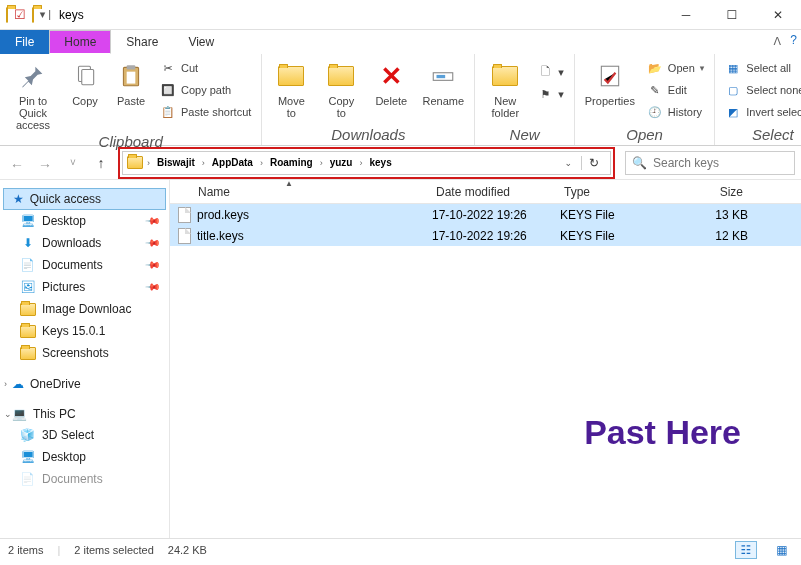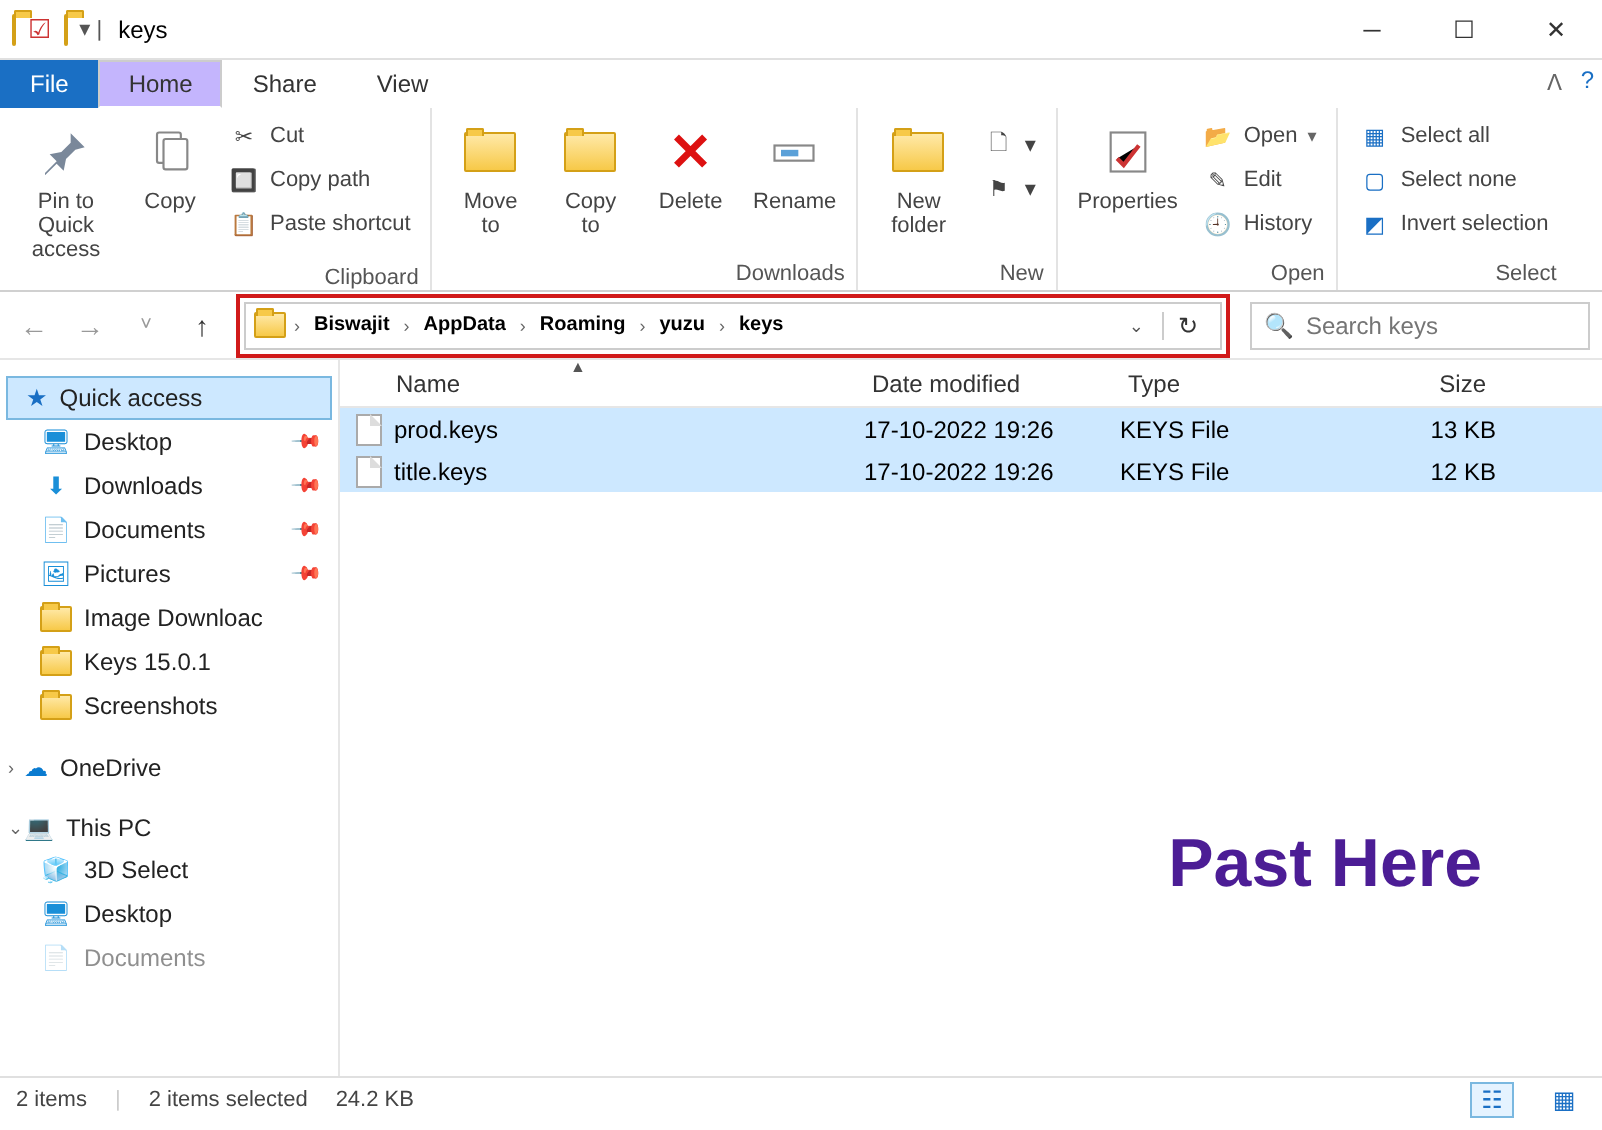--- a/index.html
+++ b/index.html
@@ -9,29 +9,29 @@
 .titlebar { height: 30px; display: flex; align-items: center; padding: 0 0 0 6px; background: #fff; border-bottom: 1px solid #e0e0e0; }
 .titlebar .qat { display: flex; gap: 6px; align-items: center; }
 .titlebar .title { margin-left: 8px; font-size: 12px; color:#000; }
 .titlebar .spacer { flex: 1; }
 .winbtn { width: 46px; height: 30px; display: flex; align-items: center; justify-content: center; color: #333; font-size: 12px; }
 
 
 .tabs { height: 24px; display: flex; align-items: flex-end; background:#fff; position: relative; }
 .tab { padding: 4px 14px; font-size: 12px; color: #333; border: 1px solid transparent; }
 .tab.file { background: #1a6fc4; color: #fff; }
-.tab.active { border: 1px solid #ccc; border-bottom: 1px solid #fff; background:#c4b5fd; }
+.tab.active { border: 1px solid #ccc; border-bottom: 1px solid #fff; background:#d946ef; }
 .tabs .chevron { position: absolute; right: 20px; top: 5px; color:#666; font-size:11px; }
 .tabs .help { position: absolute; right: 4px; top: 3px; color:#1a6fc4; font-size:12px; }
 
 
 .ribbon { height: 92px; display: flex; border-bottom: 1px solid #d0d0d0; background: #fff; }
 .group { border-right: 1px solid #e3e3e3; display: flex; flex-direction: column; padding: 2px 6px 0 6px; }
 .group-body { flex: 1; display: flex; align-items: flex-start; gap: 4px; }
-.group-label { text-align: right; font-size: 11px; color: #555; padding: 2px 0 2px 0; }
+.group-label { text-align: center; font-size: 15px; color: #555; padding: 2px 0 2px 0; font-style: italic; }
 .bigbtn { display: flex; flex-direction: column; align-items: center; justify-content: flex-start; width: 54px; padding-top: 4px; gap: 3px; text-align: center; font-size: 11px; line-height: 12px; color: #444; }
 .bigbtn .ico { width: 32px; height: 32px; display: flex; align-items: center; justify-content: center; }
 .smbtn-col { display: flex; flex-direction: column; gap: 2px; padding-top: 2px; }
 .smbtn { display: flex; align-items: center; gap: 5px; font-size: 11px; color: #444; padding: 2px 4px; white-space: nowrap; }
 .smbtn .sico { width: 16px; height: 16px; display:flex; align-items:center; justify-content:center; }
 
 
 .navrow { height: 34px; display: flex; align-items: center; gap: 6px; padding: 0 6px; border-bottom: 1px solid #e6e6e6; }
 .navarrow { width: 22px; height: 22px; display:flex; align-items:center; justify-content:center; color:#999; font-size:14px; }
 .navarrow.enabled { color:#333; }
@@ -129,20 +129,30 @@
 access</span>
       </div>
       <div class="bigbtn" style="width:42px">
         <span class="ico">
             <svg width="26" height="26" viewBox="0 0 24 24">
               <rect x="6" y="3" width="11" height="14" rx="1" fill="#fff" stroke="#888"></rect>
               <rect x="9" y="6" width="11" height="14" rx="1" fill="#fff" stroke="#888"></rect>
             </svg>
           </span>
         <span>Copy</span>
+      </div>
+      <div class="bigbtn" style="width:42px">
+        <span class="ico">
+            <svg width="26" height="26" viewBox="0 0 24 24">
+              <rect x="5" y="4" width="14" height="17" rx="1" fill="#d9b36c" stroke="#a4783a"></rect>
+              <rect x="8" y="2" width="8" height="4" rx="1" fill="#aaa"></rect>
+              <rect x="8" y="8" width="8" height="11" fill="#fff"></rect>
+            </svg>
+          </span>
+        <span>Paste</span>
       </div>
       <div class="smbtn-col">
         <div class="smbtn">
             <span class="sico">✂</span>
             <span>Cut</span>
           </div>
         <div class="smbtn">
             <span class="sico">🔲</span>
             <span>Copy path</span>
           </div>

